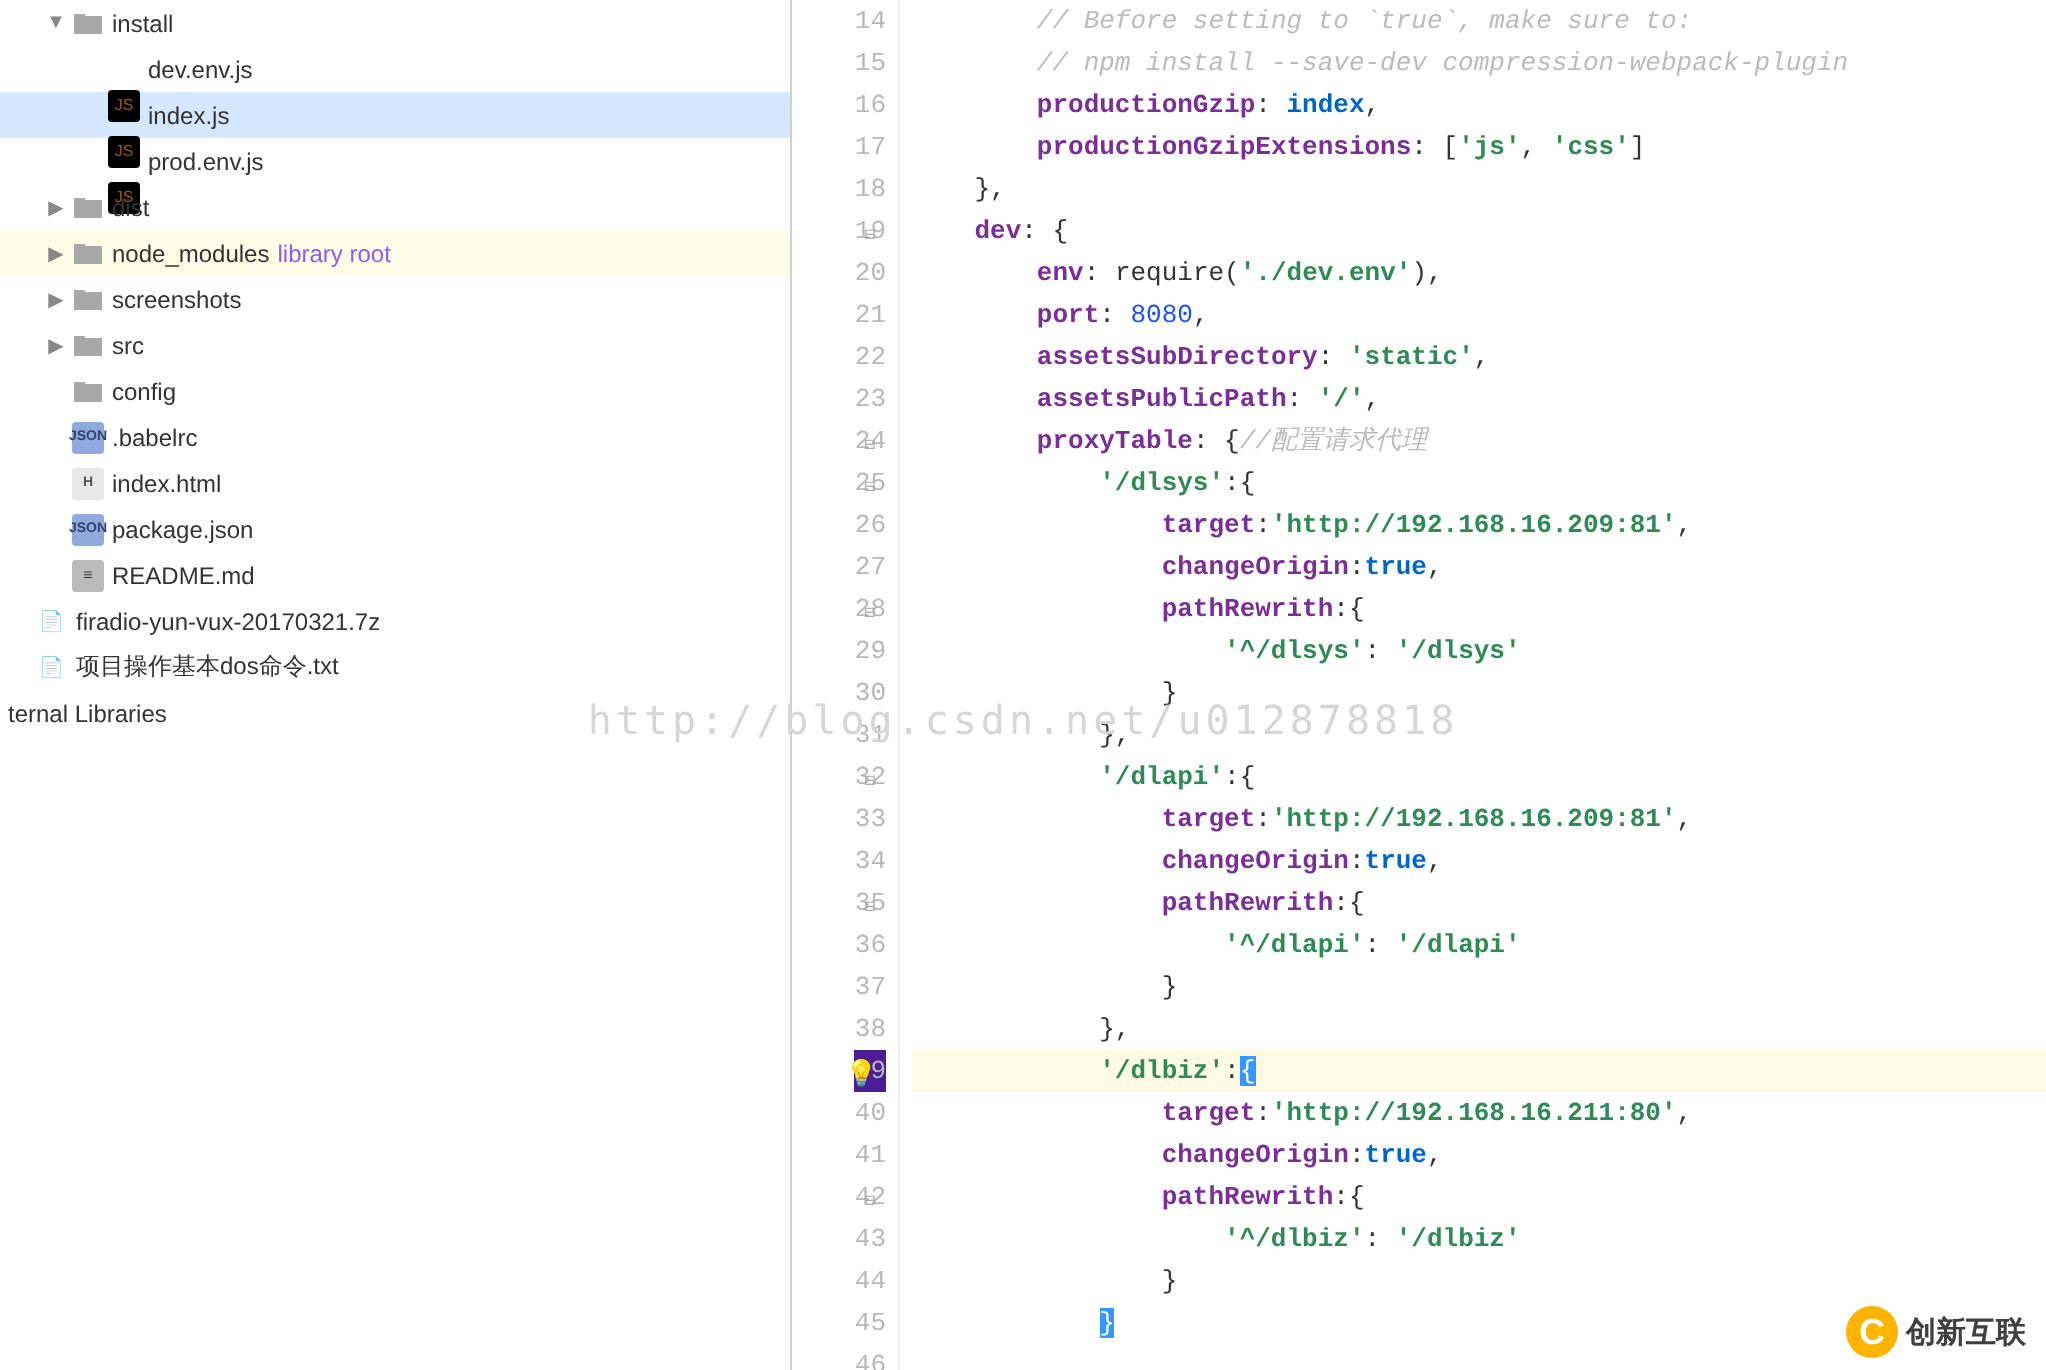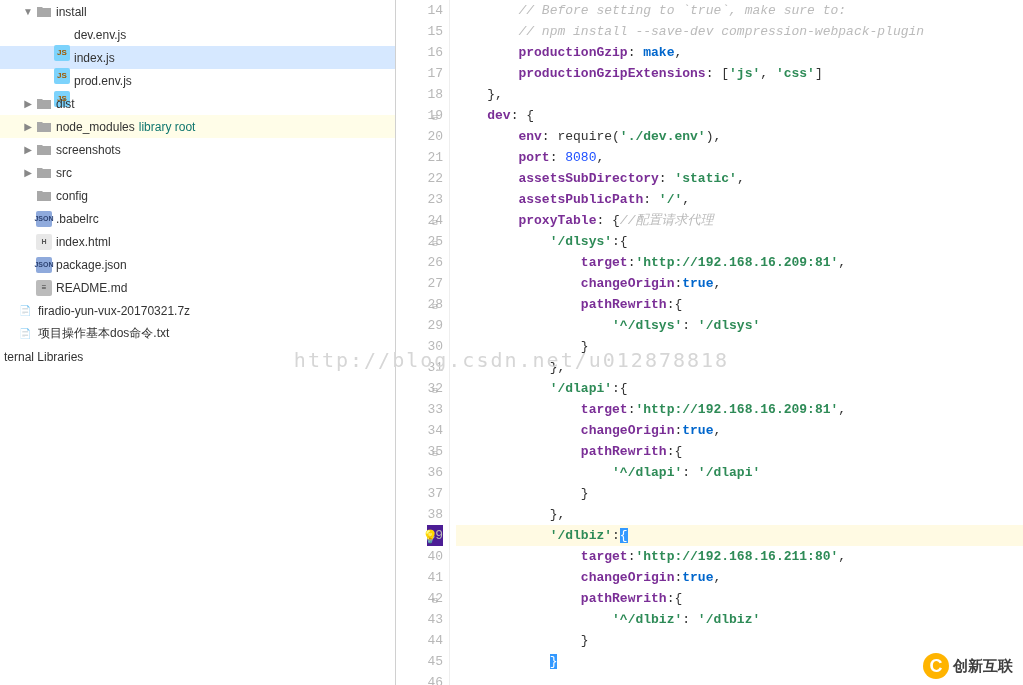--- a/index.html
+++ b/index.html
@@ -43,27 +43,27 @@
   display: inline-flex;
   align-items: center;
   justify-content: center;
   width: 16px;
   height: 16px;
   margin-right: 4px;
   font-size: 10px;
 }
 .folder-icon { color: #aaa; }
 .folder-icon svg { fill: #a8a8a8; }
-.js-icon { background: #7dd3fc; color: #a05a00; font-size: 8px; font-weight: bold; border-radius: 2px; margin-top: 36px; }
+.js-icon { background: #000000; color: #a05a00; font-size: 8px; font-weight: normal; border-radius: 2px; margin-top: 36px; }
 .json-icon { background: #8faadc; color: #2e4373; font-size: 7px; font-weight: bold; border-radius: 2px; }
 .html-icon { background: #e8e8e8; color: #555; font-size: 7px; font-weight: bold; border-radius: 2px; }
 .md-icon { background: #bbb; color: #333; font-size: 8px; font-weight: bold; border-radius: 2px; }
 .file-icon { color: #888; }
 .tree-label { color: #333; }
-.lib-suffix { color: #0f766e; margin-left: 4px; }
+.lib-suffix { color: #8b5cf6; margin-left: 4px; }
 .indent-0 { padding-left: 4px; }
 .indent-1 { padding-left: 22px; }
 .indent-2 { padding-left: 40px; }
 
 .editor {
   flex: 1;
   display: flex;
   font-family: Consolas, "Courier New", monospace;
   font-size: 13px;
   background: #fff;
@@ -290,21 +290,21 @@
       <div class="gutter-line"><span>41</span></div>
       <div class="gutter-line"><span>42</span><span class="fold-mark">⊟</span></div>
       <div class="gutter-line"><span>43</span></div>
       <div class="gutter-line"><span>44</span></div>
       <div class="gutter-line"><span>45</span></div>
       <div class="gutter-line"><span>46</span></div>
     </div>
     <div class="code">
       <div class="code-line">        <span class="comment">// Before setting to `true`, make sure to:</span></div>
       <div class="code-line">        <span class="comment">// npm install --save-dev compression-webpack-plugin</span></div>
-      <div class="code-line">        <span class="key">productionGzip</span><span class="punct">: </span><span class="bool">make</span><span class="punct">,</span></div>
+      <div class="code-line">        <span class="key">productionGzip</span><span class="punct">: </span><span class="bool">index</span><span class="punct">,</span></div>
       <div class="code-line">        <span class="key">productionGzipExtensions</span><span class="punct">: [</span><span class="str">'js'</span><span class="punct">, </span><span class="str">'css'</span><span class="punct">]</span></div>
       <div class="code-line">    <span class="punct">},</span></div>
       <div class="code-line">    <span class="key">dev</span><span class="punct">: {</span></div>
       <div class="code-line">        <span class="key">env</span><span class="punct">: </span><span class="fn">require</span><span class="punct">(</span><span class="str">'./dev.env'</span><span class="punct">),</span></div>
       <div class="code-line">        <span class="key">port</span><span class="punct">: </span><span class="num">8080</span><span class="punct">,</span></div>
       <div class="code-line">        <span class="key">assetsSubDirectory</span><span class="punct">: </span><span class="str">'static'</span><span class="punct">,</span></div>
       <div class="code-line">        <span class="key">assetsPublicPath</span><span class="punct">: </span><span class="str">'/'</span><span class="punct">,</span></div>
       <div class="code-line">        <span class="key">proxyTable</span><span class="punct">: {</span><span class="comment">//配置请求代理</span></div>
       <div class="code-line">            <span class="str">'/dlsys'</span><span class="punct">:{</span></div>
       <div class="code-line">                <span class="key">target</span><span class="punct">:</span><span class="str">'http://192.168.16.209:81'</span><span class="punct">,</span></div>

